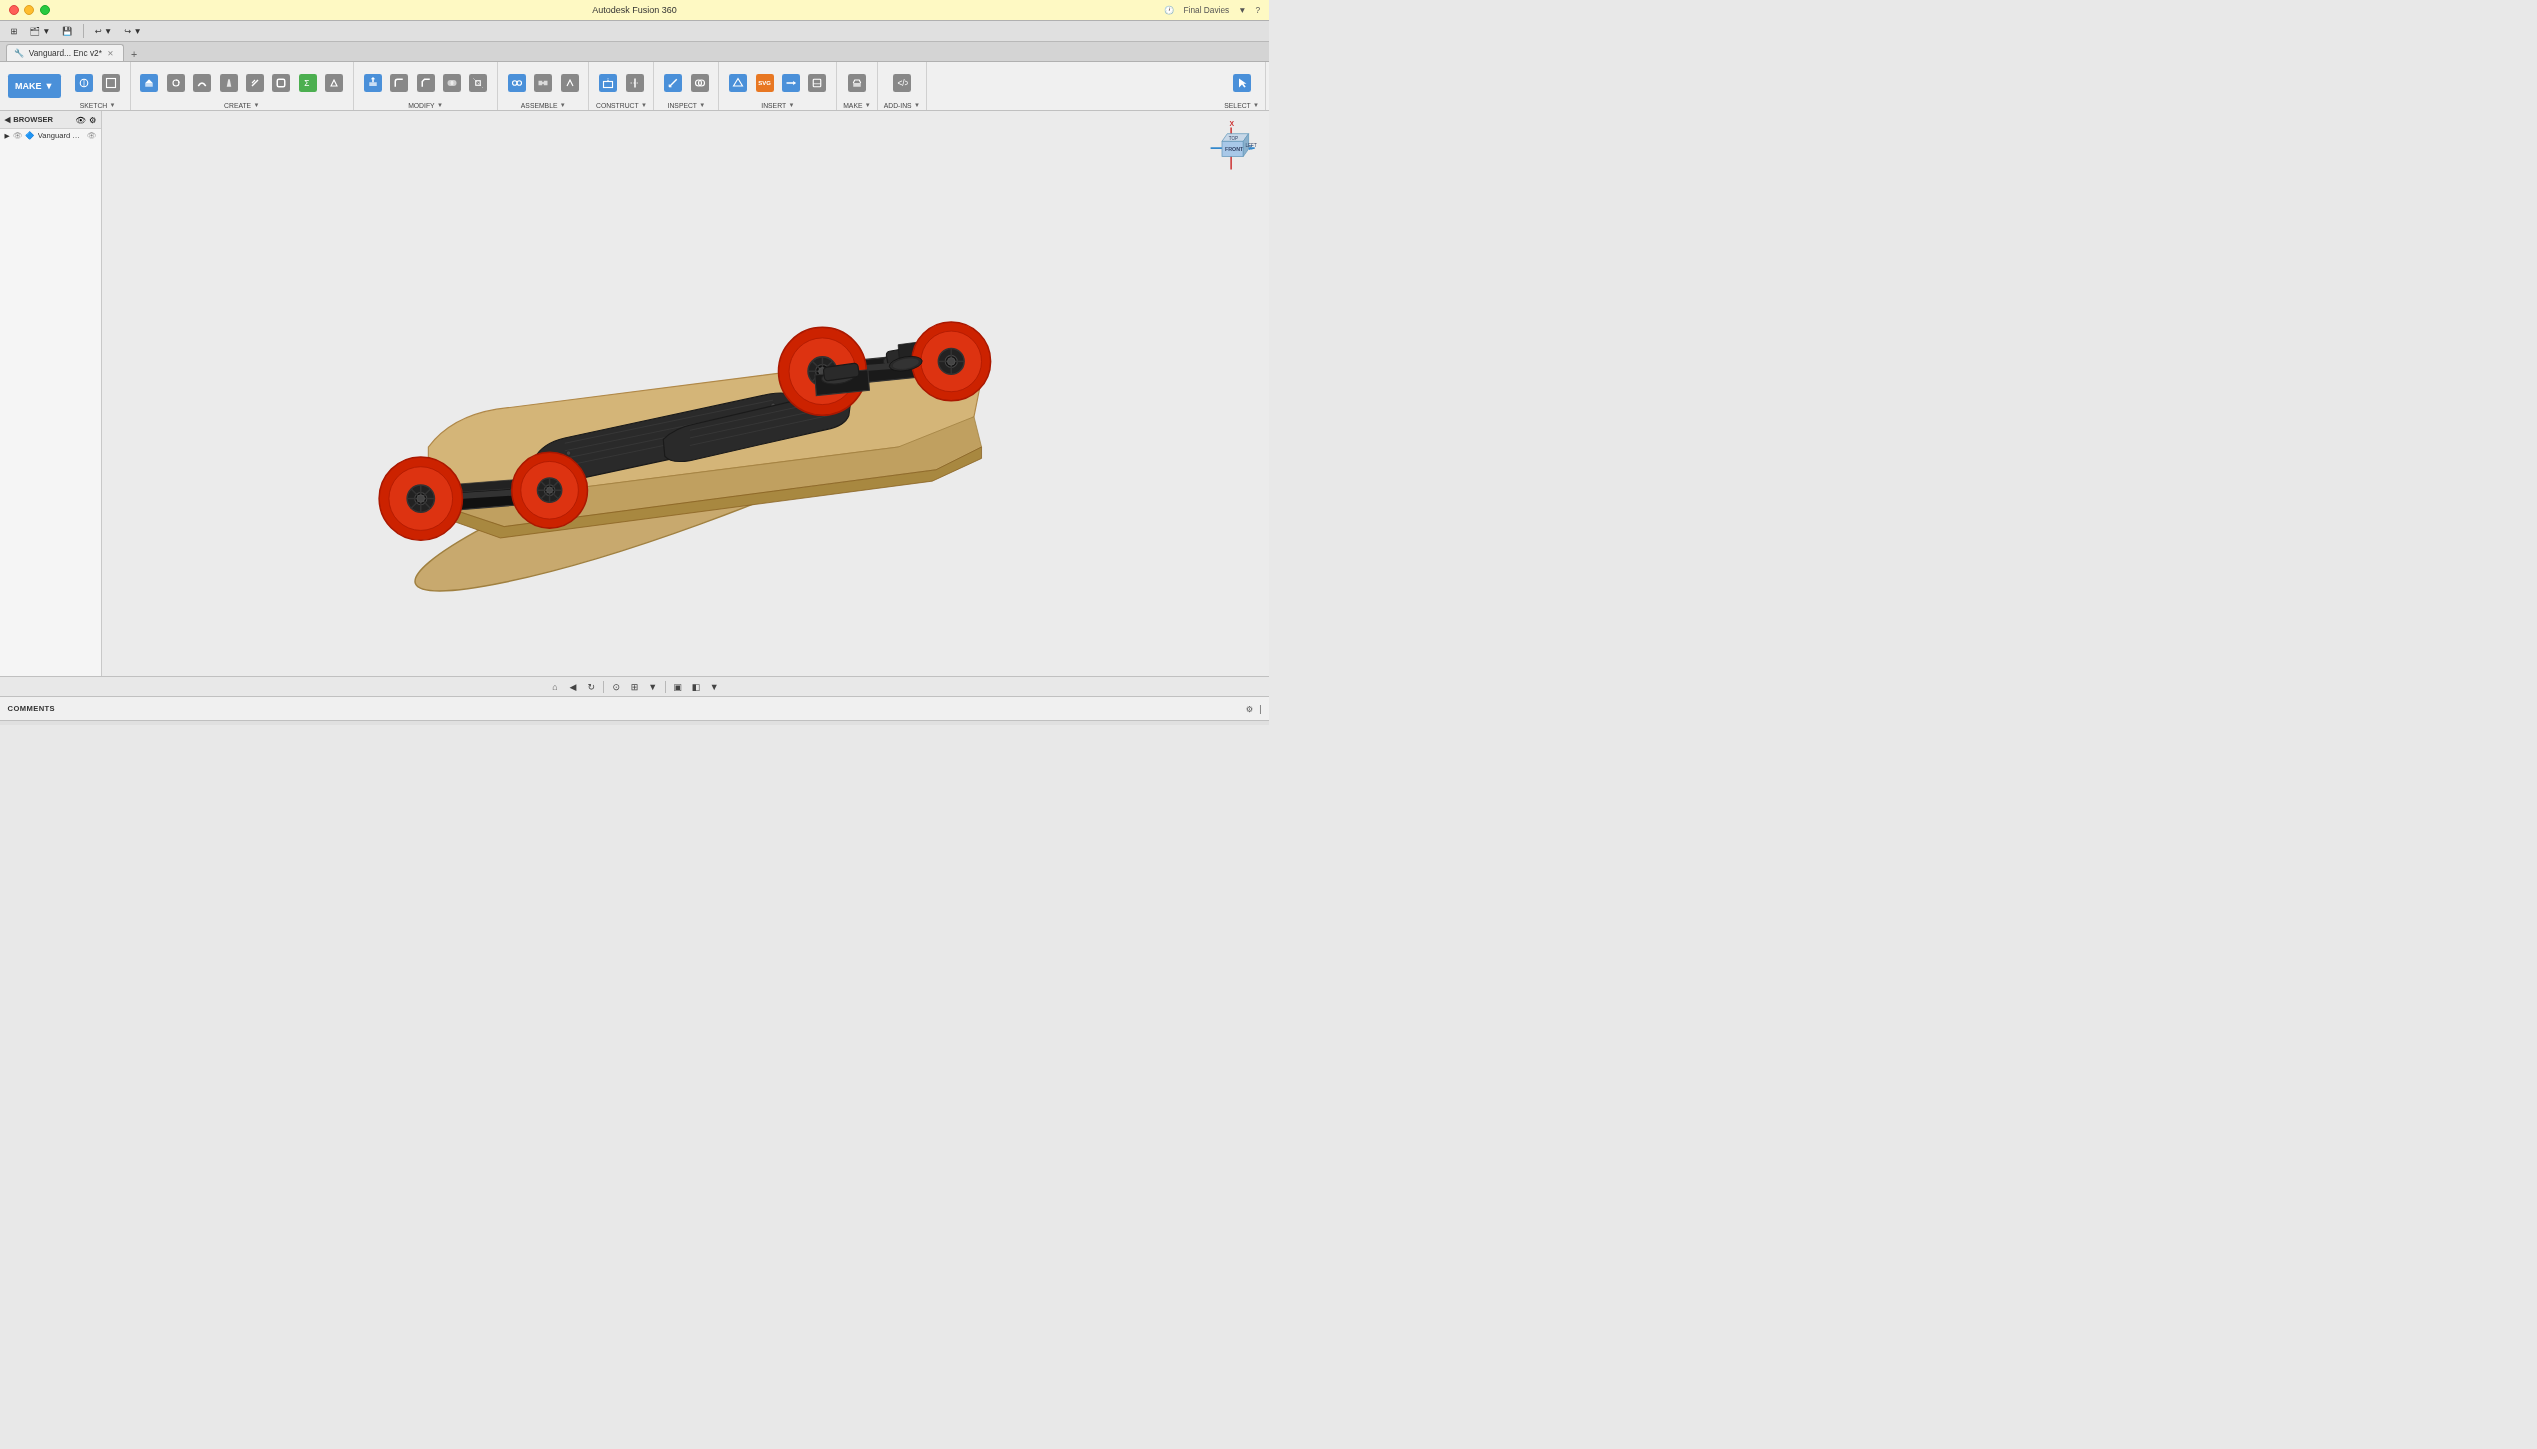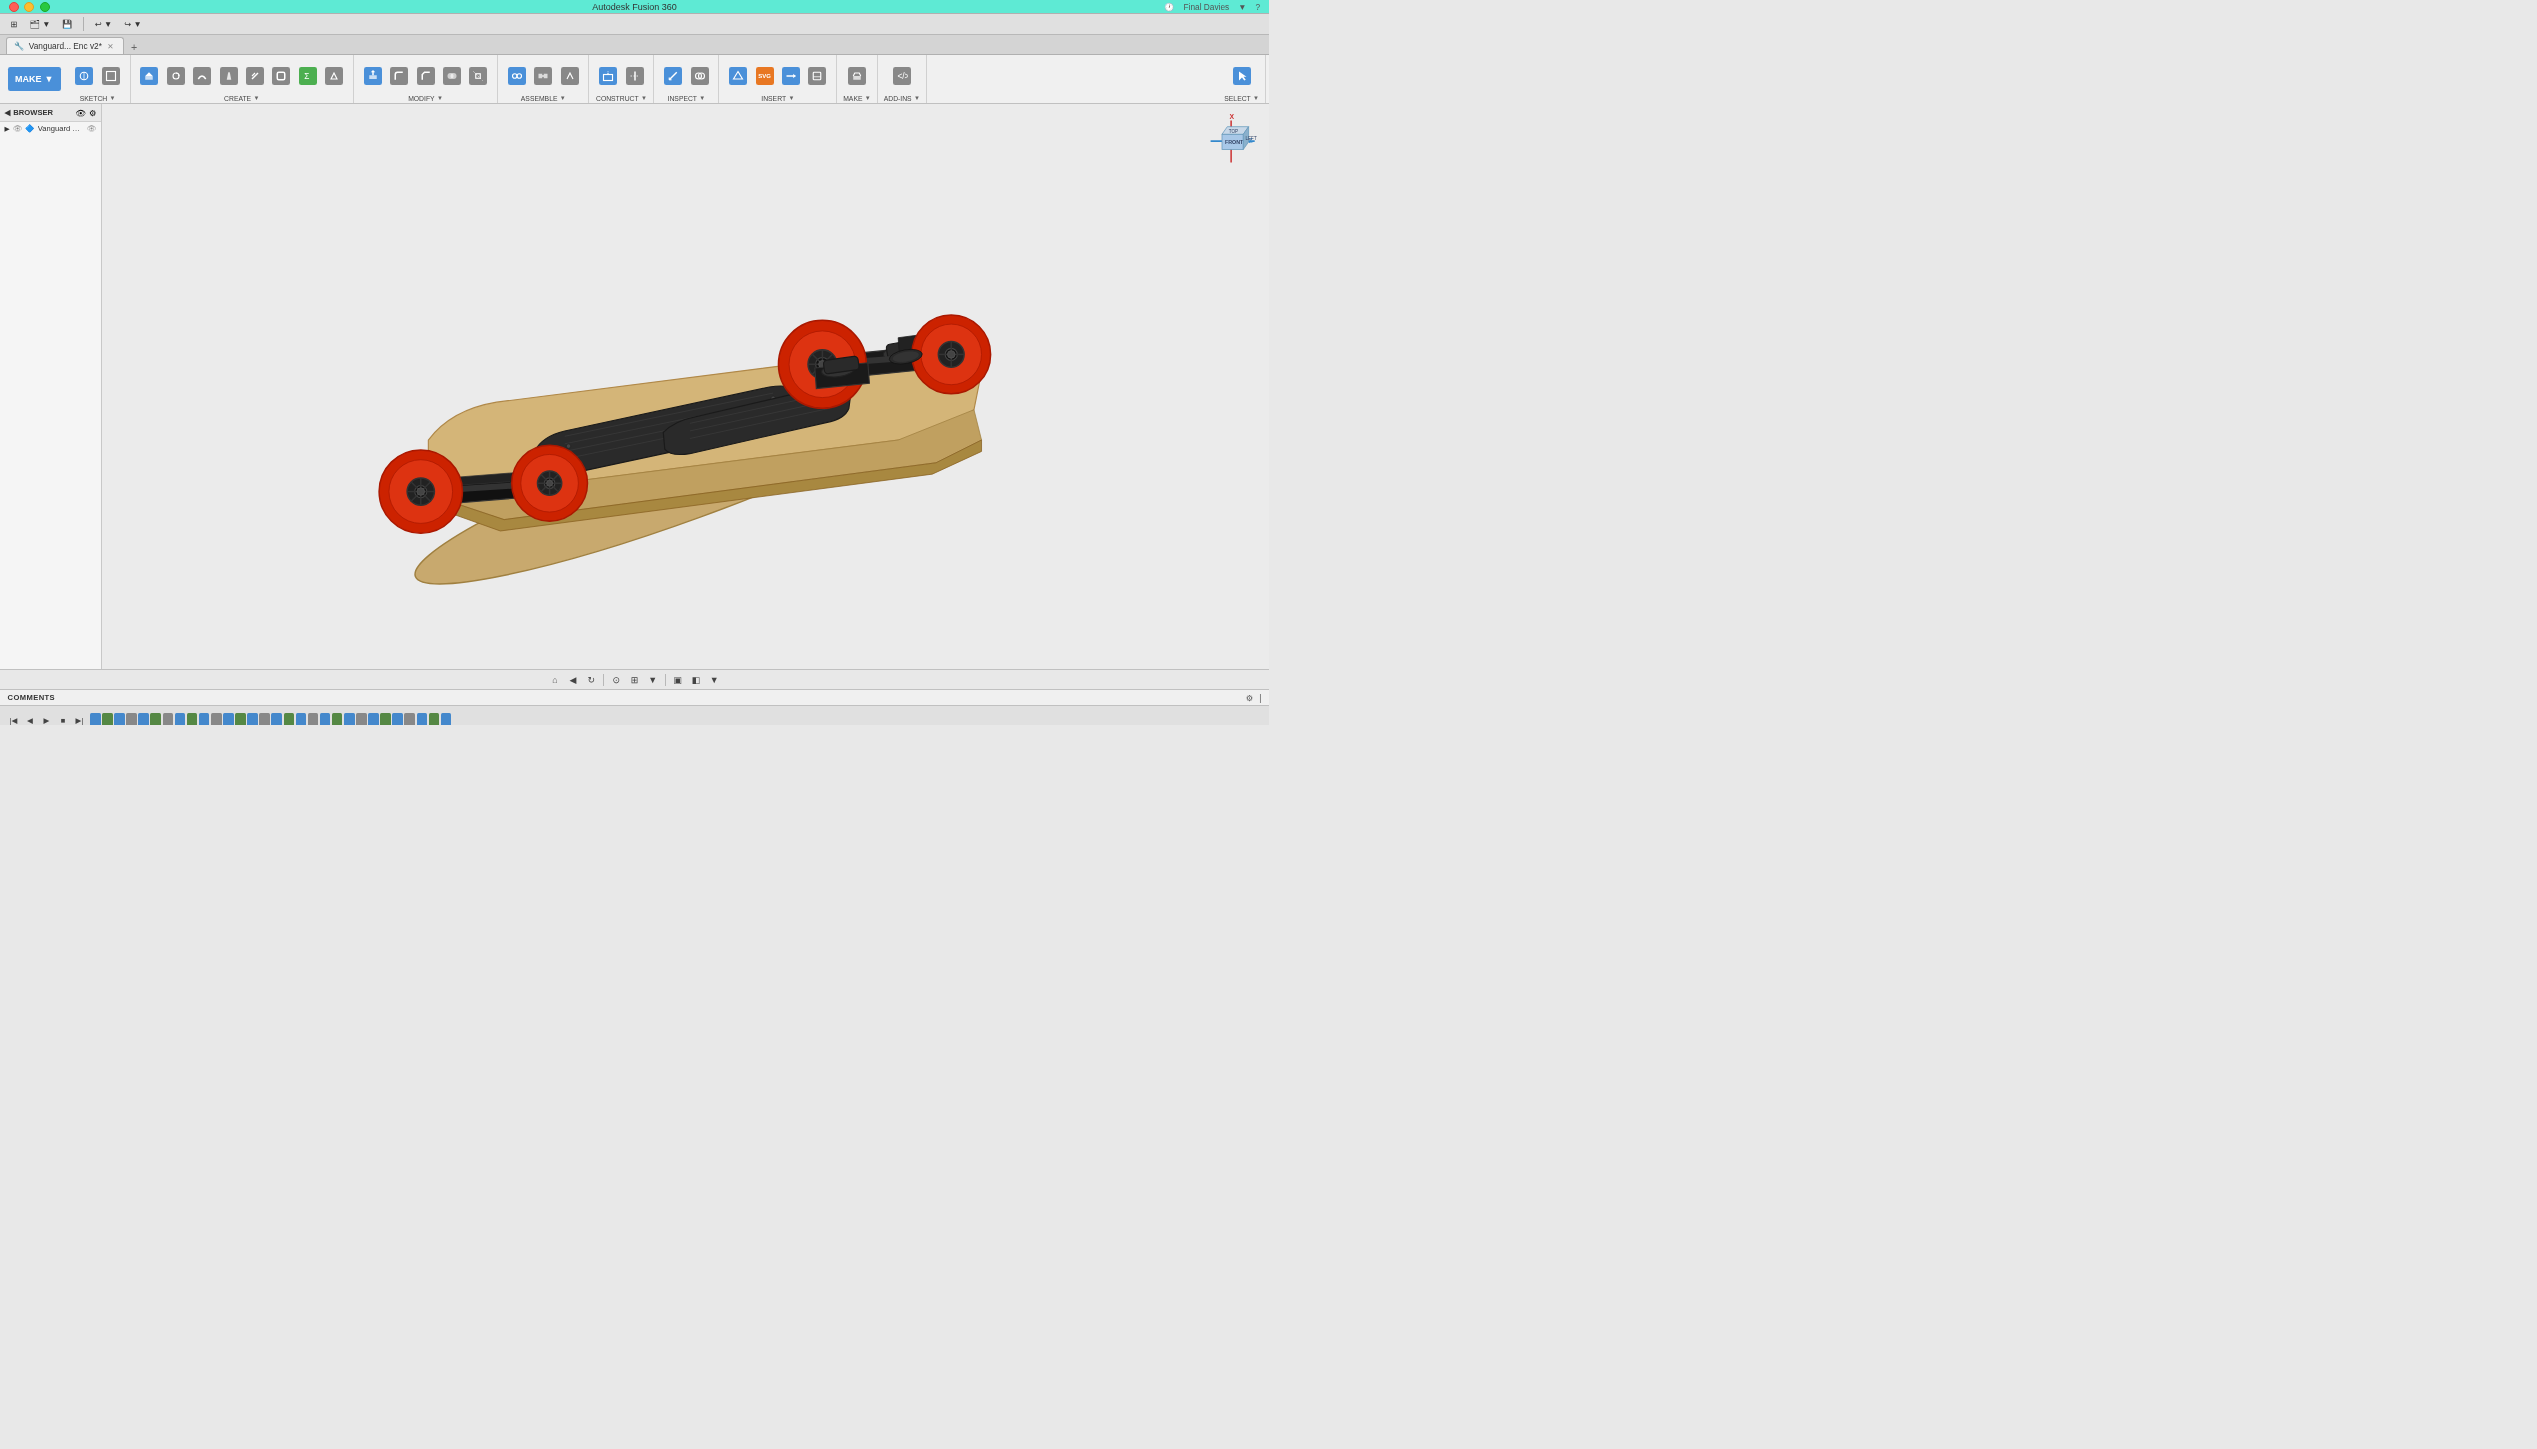--- a/index.html
+++ b/index.html
@@ -7,22 +7,22 @@
       font-family: -apple-system, BlinkMacSystemFont, 'Segoe UI', Arial, sans-serif;
       background: #e8e8e8;
       width: 1269px;
       height: 725px;
       overflow: hidden;
       font-size: 8.3px;
     }
 
     
     #titlebar {
-      height: 14px;
-      background: #5eead4;
+      height: 21px;
+      background: #fef9c3;
       display: flex;
       align-items: center;
       justify-content: center;
       position: relative;
       border-bottom: 0.8px solid #b0b0b0;
     }
     .traffic-lights {
       position: absolute;
       left: 9px;
       display: flex;
@@ -276,21 +276,21 @@
     }
     .bottom-separator {
       width: 0.8px;
       height: 12px;
       background: #b8b8b8;
       margin: 0 2.3px;
     }
 
     
     #comments-bar {
-      height: 16px;
+      height: 24px;
       background: #f0f0f0;
       border-top: 0.8px solid #c0c0c0;
       display: flex;
       align-items: center;
       padding: 0 7.6px;
       gap: 6px;
       justify-content: flex-end;
     }
     .comments-label {
       font-size: 7.6px;

